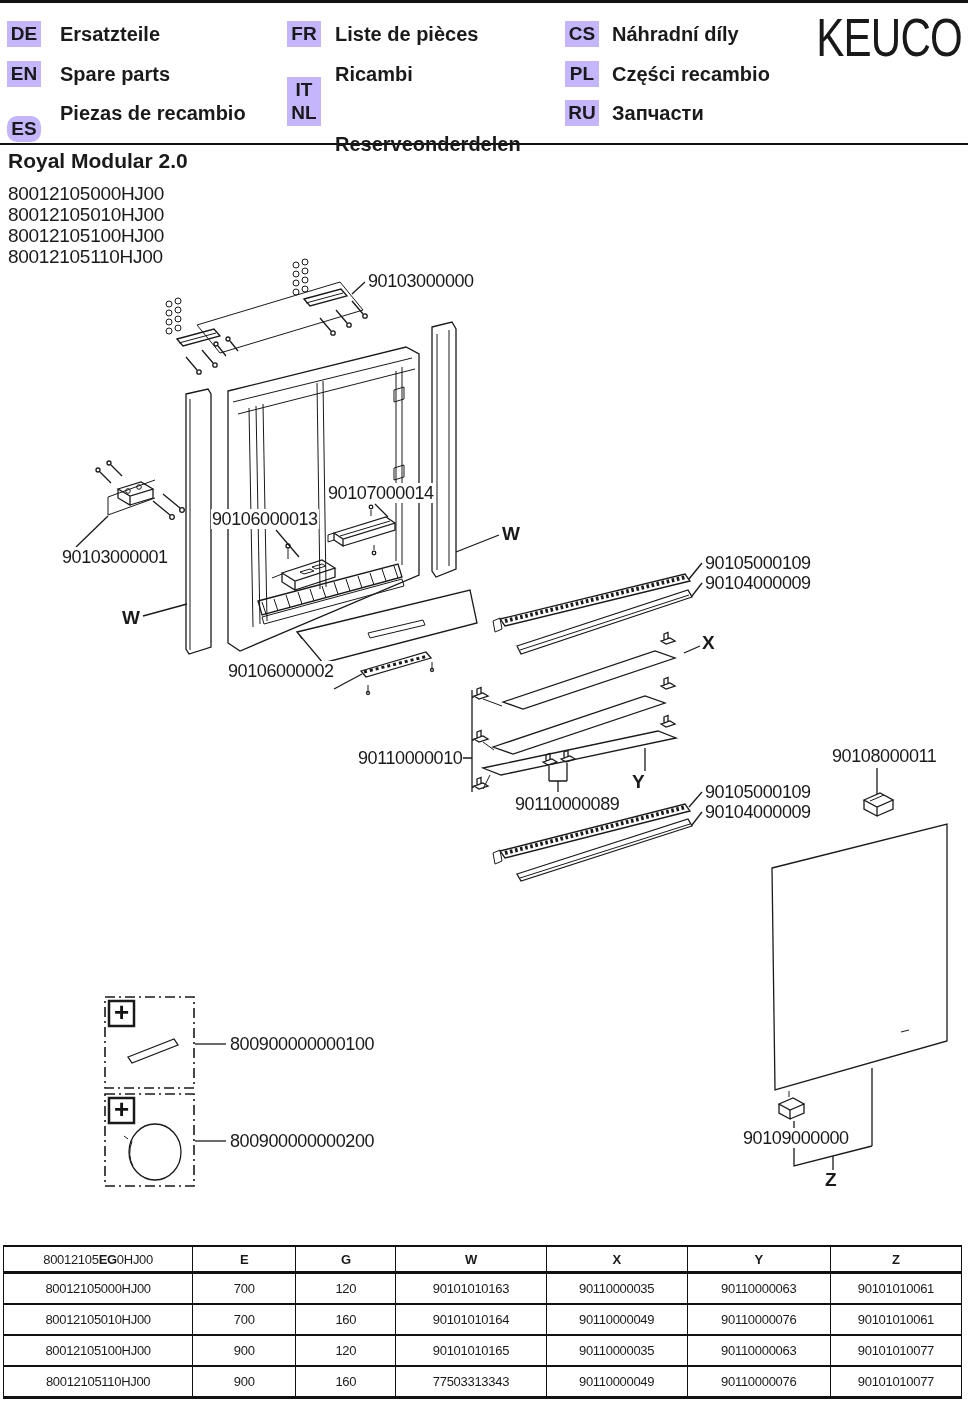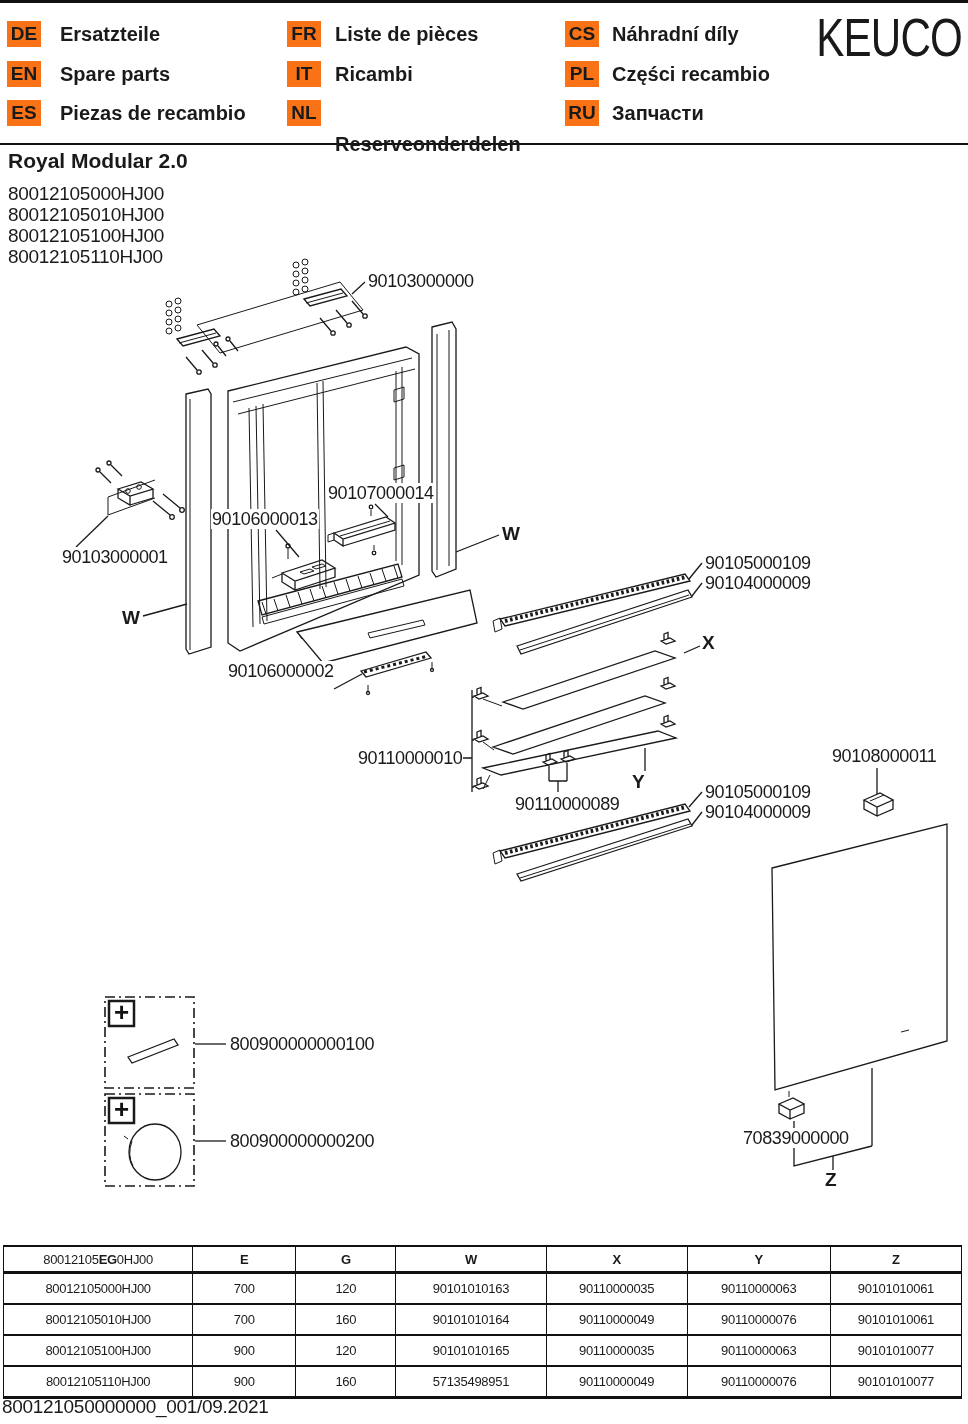--- a/index.html
+++ b/index.html
@@ -1,19 +1,19 @@
 <!DOCTYPE html>
 <html><head>
 <meta charset="utf-8">
 <style>
   html,body{margin:0;padding:0;background:#fff;}
   .page{position:relative;width:968px;height:1424px;background:#fff;overflow:hidden;
         font-family:"Liberation Sans","DejaVu Sans",sans-serif;color:#1a1a1a;}
   .rule{position:absolute;left:0;width:968px;background:#111;}
-  .code{position:absolute;width:34px;height:26px;background:#f97316;color:#1a1a1a;
+  .code{position:absolute;width:34px;height:26px;background:#c4b5fd;color:#1a1a1a;
         font-weight:bold;font-size:19px;text-align:center;line-height:26px;}
   .lang{position:absolute;font-weight:bold;font-size:20px;line-height:26px;white-space:nowrap;}
   .brand{position:absolute;right:6px;top:10px;font-size:54px;font-weight:400;letter-spacing:-1px;
          transform:scaleX(0.78);transform-origin:100% 50%;color:#191919;line-height:1;}
   .title{position:absolute;left:8px;top:149px;font-size:21px;font-weight:bold;}
   .variants{position:absolute;left:8px;top:183px;font-size:19px;line-height:21px;letter-spacing:-0.3px;}
   svg.diag{position:absolute;left:0;top:0;}
   svg.diag path,svg.diag circle,svg.diag rect,svg.diag ellipse,svg.diag use{
     stroke:#1a1a1a;stroke-width:1.3;fill:none;}
   svg.diag .thin{stroke-width:1;}
@@ -40,25 +40,25 @@
 
 <div class="page">
 
   <div class="rule" style="top:0;height:3px;"></div>
   <div class="rule" style="top:143px;height:2px;"></div>
 
   <div class="code" style="left:7px;top:21px;">DE</div>
   <div class="lang" style="left:60px;top:21px;">Ersatzteile</div>
   <div class="code" style="left:7px;top:61px;">EN</div>
   <div class="lang" style="left:60px;top:61px;">Spare parts</div>
-  <div class="code" style="left:7px;top:100px;">ES</div>
+  <div class="code" style="left:7px;top:116px;border-radius:10px;">ES</div>
   <div class="lang" style="left:60px;top:100px;text-align:center;">Piezas de recambio</div>
   <div class="code" style="left:287px;top:21px;">FR</div>
   <div class="lang" style="left:335px;top:21px;">Liste de pièces</div>
-  <div class="code" style="left:287px;top:61px;">IT</div>
+  <div class="code" style="left:287px;top:77px;">IT</div>
   <div class="lang" style="left:335px;top:61px;">Ricambi</div>
   <div class="code" style="left:287px;top:100px;">NL</div>
   <div class="lang" style="left:335px;top:100px;margin-top:31px;">Reserveonderdelen</div>
   <div class="code" style="left:565px;top:21px;">CS</div>
   <div class="lang" style="left:612px;top:21px;">Náhradní díly</div>
   <div class="code" style="left:565px;top:61px;">PL</div>
   <div class="lang" style="left:612px;top:61px;">Części recambio</div>
   <div class="code" style="left:565px;top:100px;">RU</div>
   <div class="lang" style="left:612px;top:100px;">Запчасти</div>
   <div class="brand">KEUCO</div>
@@ -276,21 +276,21 @@
   <div class="pl key" style="left:701px;top:633px;">X</div>
   <div class="pl" style="left:227px;top:661px;">90106000002</div>
   <div class="pl" style="left:357px;top:748px;text-align:center;">90110000010</div>
   <div class="pl" style="left:514px;top:794px;">90110000089</div>
   <div class="pl key" style="left:631px;top:772px;">Y</div>
   <div class="pl" style="left:704px;top:782px;">90105000109</div>
   <div class="pl" style="left:704px;top:802px;">90104000009</div>
   <div class="pl" style="left:831px;top:746px;">90108000011</div>
   <div class="pl" style="left:229px;top:1034px;">800900000000100</div>
   <div class="pl" style="left:229px;top:1131px;">800900000000200</div>
-  <div class="pl" style="left:742px;top:1128px;">70839000000</div>
+  <div class="pl" style="left:742px;top:1128px;">90109000000</div>
   <div class="pl key" style="left:824px;top:1170px;">Z</div>
 
   <table class="spec">
     <colgroup>
       <col style="width:189px">
         <col style="width:103px">
         <col style="width:100px">
       <col style="width:150px">
         <col style="width:141px">
         <col style="width:143px">
@@ -332,22 +332,21 @@
         <td>120</td>
         <td>90101010165</td>
         <td>90110000035</td>
         <td>90110000063</td>
         <td>90101010077</td>
       </tr>
       <tr>
         <td>80012105110HJ00</td>
         <td>900</td>
         <td>160</td>
-        <td>57135498951</td>
+        <td>77503313343</td>
         <td>90110000049</td>
         <td>90110000076</td>
         <td>90101010077</td>
       </tr>
     </tbody>
   </table>
 
-  <div class="footer">800121050000000_001/09.2021</div>
 </div>
 
 </body></html>

